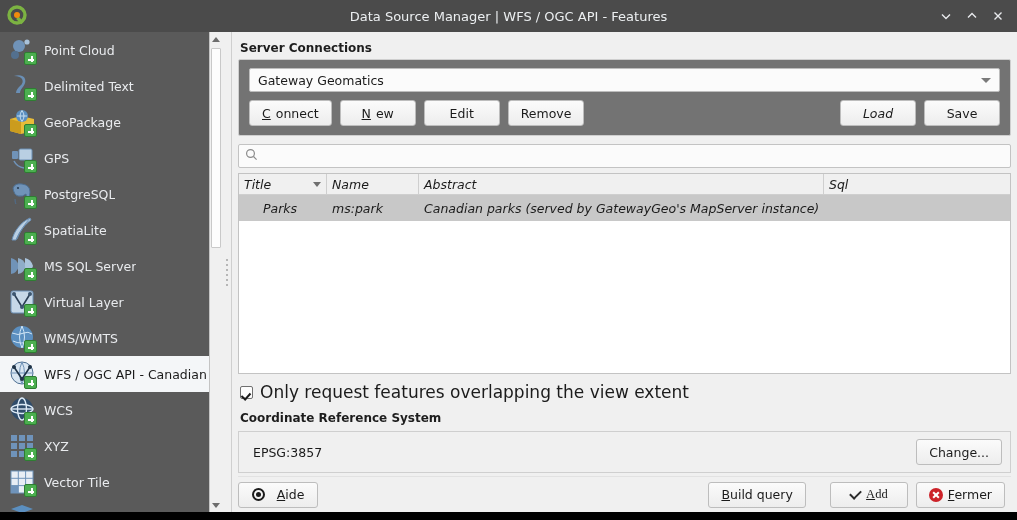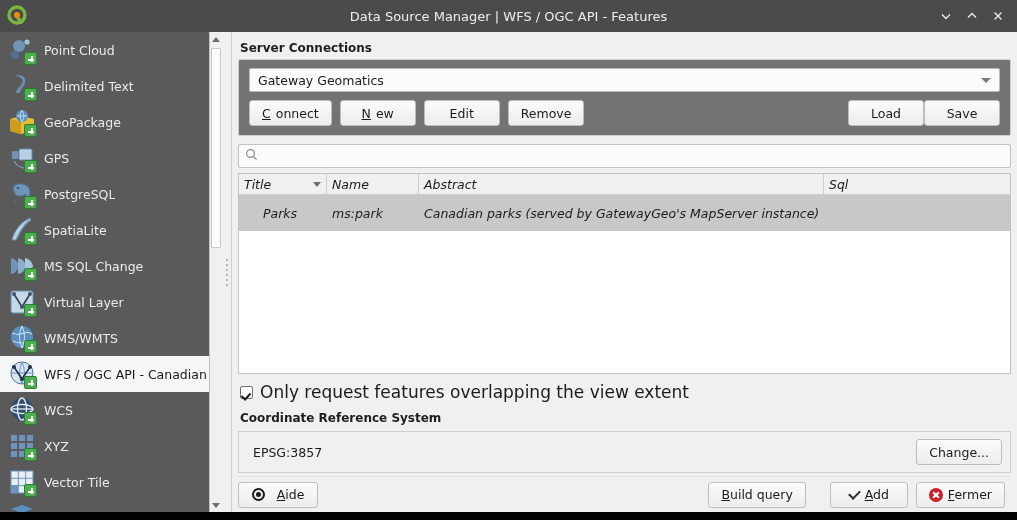--- a/index.html
+++ b/index.html
@@ -222,21 +222,21 @@
     padding:0 5px;
     white-space:nowrap;
     overflow:hidden;
   }
   .tbl-head .th .srt {
     margin-left:auto;
     width:0;height:0;
     border-left:4px solid transparent;border-right:4px solid transparent;border-top:5px solid #6f6f6f;
   }
   .tbl-body { flex:1; overflow:hidden; }
-  .tbl-row { display:flex; height:36px; }
+  .tbl-row { display:flex; height:26px; }
   .tbl-row.sel { background:#c8c8c8; }
   .tbl-row .td {
     font-size:12.5px; color:#1b1b1b;
     display:flex; align-items:center;
     padding:0 5px;
     white-space:nowrap; overflow:hidden;
   }
   .c-title { width:88px; min-width:88px; }
   .c-name  { width:92px; min-width:92px; }
   .c-abs   { flex:1; min-width:0; }
@@ -424,21 +424,21 @@
 
         <div class="side-item">
           <span class="si-icon">
             <svg width="30" height="30" viewBox="0 0 30 30">
               <path d="M4 7 q6 1 8 8 q-2 7-8 8 Z" fill="#7093b8"></path>
               <path d="M11 7 q6 1 8 8 q-2 7-8 8 Z" fill="#8fadc9"></path>
               <path d="M18 7 q6 1 8 8 q-2 7-8 8 Z" fill="#aac4dc"></path>
             </svg>
             <span class="plus-badge"></span>
           </span>
-          <span class="si-label">MS SQL Change</span>
+          <span class="si-label">MS SQL Server</span>
         </div>
 
         <div class="side-item">
           <span class="si-icon">
             <svg width="30" height="30" viewBox="0 0 30 30">
               <rect x="4" y="4" width="22" height="22" rx="2" fill="#c6d8e8" stroke="#6a8fb5"></rect>
               <path d="M7 7 L15 20 L23 7" stroke="#2b3f55" fill="none" stroke-width="1.6"></path>
               <circle cx="7" cy="7" r="2" fill="#3c5670"></circle>
                 <circle cx="23" cy="7" r="2" fill="#3c5670"></circle>
               <circle cx="15" cy="20" r="2" fill="#3c5670"></circle>
@@ -573,21 +573,21 @@
               <span class="mn">C</span>
               <span>onnect</span>
             </button>
           <button class="btn" style="margin-right:8px;">
               <span class="mn">N</span>
               <span>ew</span>
             </button>
           <button class="btn" style="margin-right:8px;">Edit</button>
           <button class="btn">Remove</button>
           <div style="flex:1"></div>
-          <button class="btn" style="">Load</button>
+          <button class="btn" style="margin-right:8px;font-style:italic;">Load</button>
           <button class="btn">Save</button>
         </div>
       </div>
 
       <div class="search-box">
         <span>
           <svg width="13" height="13" viewBox="0 0 13 13">
             <circle cx="5.5" cy="5.5" r="3.9" fill="none" stroke="#8a8a8a" stroke-width="1.2"></circle>
             <path d="M8.5 8.5 L11.6 11.6" stroke="#8a8a8a" stroke-width="1.2"></path>
           </svg>
@@ -630,21 +630,21 @@
 
       <div id="bottom-bar">
         <button class="btn" style="min-width:80px;gap:12px;">
           <span class="ico-help"></span>
           <span><span class="mn">A</span><span>ide</span></span>
         </button>
         <div class="spacer"></div>
         <button class="btn" style="margin-right:24px;">
           <span><span class="mn">B</span><span>uild query</span></span>
         </button>
-        <button class="btn" style="margin-right:8px;min-width:78px;">
+        <button class="btn" style="margin-right:8px;min-width:78px;font-family:Liberation Serif, serif;">
           <span class="ico-check"></span>
           <span><span class="mn">A</span><span>dd</span></span>
         </button>
         <button class="btn" style="min-width:84px;">
           <span class="ico-closeX"></span>
           <span><span class="mn">F</span><span>ermer</span></span>
         </button>
       </div>
 
     </div>

